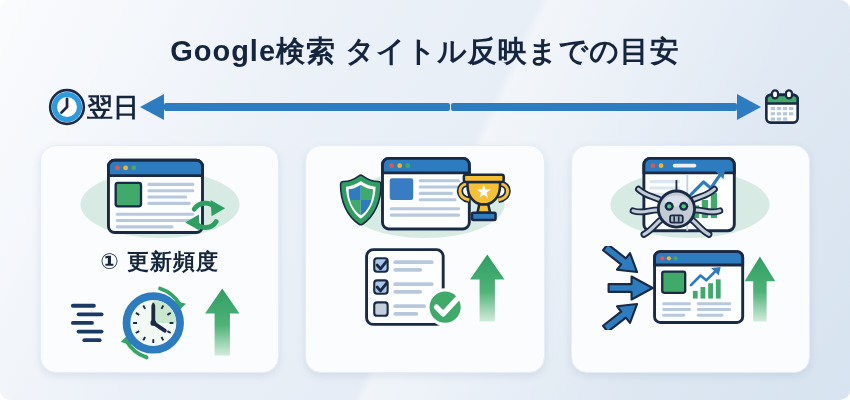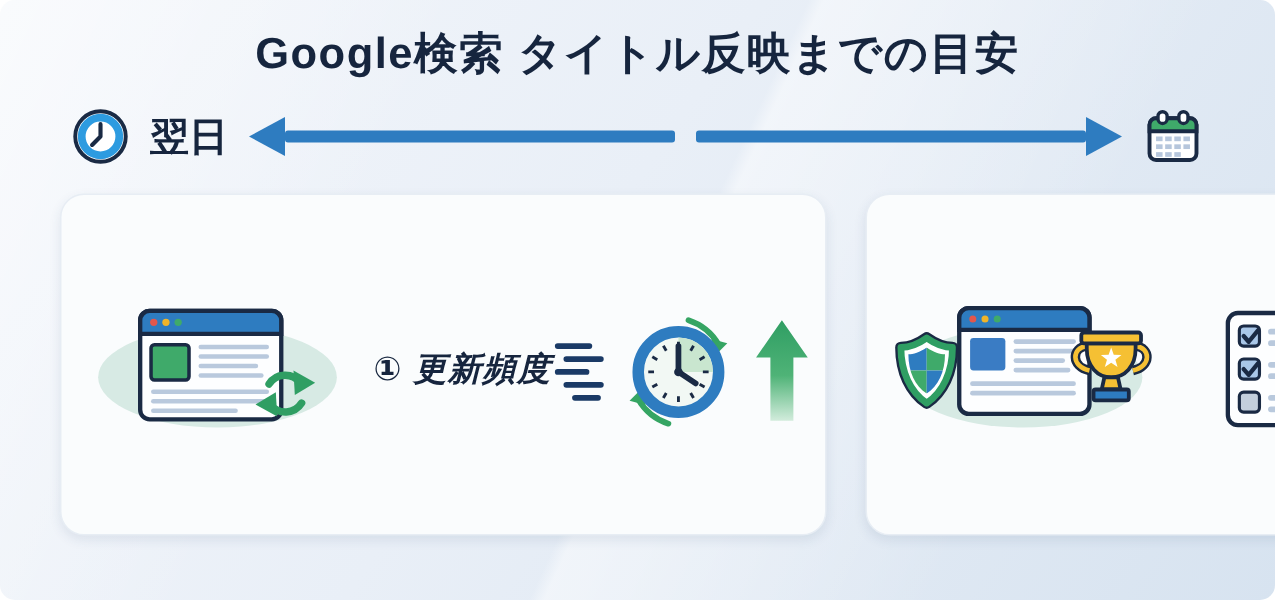--- a/index.html
+++ b/index.html
@@ -5,40 +5,40 @@
   html,body{margin:0;padding:0;background:#fff;}
   .poster{
     position:relative;width:850px;height:400px;overflow:hidden;border-radius:10px;
     font-family:"Liberation Sans","DejaVu Sans",sans-serif;color:#16253e;
     background:
       linear-gradient(115deg, rgba(255,255,255,0.55) 0%, rgba(255,255,255,0) 30%),
       linear-gradient(115deg, rgba(255,255,255,0) 52%, rgba(255,255,255,0.45) 53%, rgba(255,255,255,0) 78%),
       linear-gradient(125deg,#f3f6fb 0%,#e9eff7 45%,#d7e3f0 100%);
   }
   .title{
-    margin:16px 0 0;text-align:center;font-size:29px;font-weight:800;
+    margin:32px 0 0;text-align:center;font-size:29px;font-weight:800;
     letter-spacing:1px;color:#16253e;
   }
   .timeline{
     display:flex;align-items:center;justify-content:center;
-    margin:13px 48px 0;gap:14px;height:44px;
+    margin:13px 48px 0;gap:1px;height:44px;
   }
   .tl-label{font-size:26px;font-weight:800;white-space:nowrap;}
   .tl-mid{font-size:20px;font-weight:800;white-space:nowrap;padding:0 2px;}
   .t-arrow{display:flex;align-items:center;flex:1;min-width:120px;}
   .t-arrow .shaft{flex:1;height:8px;background:#2e7cc0;border-radius:2px;}
   .t-arrow .head-l{width:0;height:0;border-top:13px solid transparent;border-bottom:13px solid transparent;border-right:24px solid #2e7cc0;}
   .t-arrow .head-r{width:0;height:0;border-top:13px solid transparent;border-bottom:13px solid transparent;border-left:24px solid #2e7cc0;}
   .cards{
     display:flex;gap:26px;margin:16px 40px 0;height:228px;
   }
   .card{
     flex:1;background:#fafcfd;border:1px solid #e7edf4;border-radius:16px;
     box-shadow:0 3px 8px rgba(40,70,110,0.10);
-    display:flex;flex-direction:row;align-items:center;padding-top:8px;box-sizing:border-box;font-style:italic;
+    display:flex;flex-direction:column;align-items:center;padding-top:8px;box-sizing:border-box;
   }
   .card-label{font-size:22px;font-weight:800;color:#16253e;letter-spacing:1px;margin:1px 0 3px;white-space:nowrap;}
   .illus-top{width:208px;height:92px;}
   .illus-bottom{width:182px;height:84px;}
   .tl-icon{flex:0 0 auto;}
 </style>
 </head>
 <body>
 
 <div class="poster">

